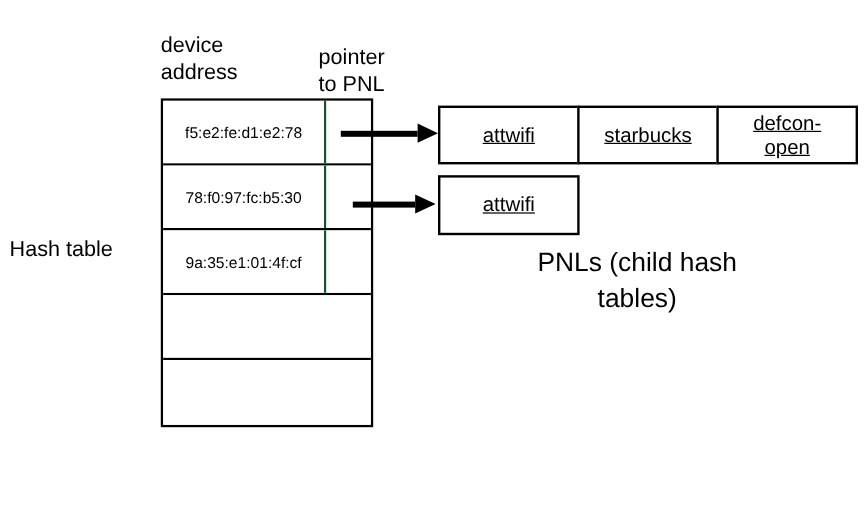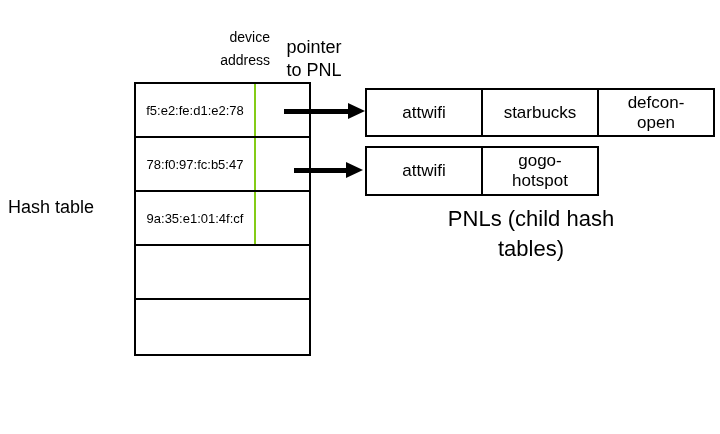--- a/index.html
+++ b/index.html
@@ -25,27 +25,27 @@
     left: 8px;
     top: 194px;
     font-size: 18px;
     line-height: 26px;
   }
 
   .addr-header {
     left: 134px;
     top: 26px;
     width: 136px;
-    text-align: right;
-    font-size: 14px;
+    text-align: left;
+    font-size: 18px;
     line-height: 23px;
   }
 
   .ptr-header {
-    left: 273px;
+    left: 252px;
     top: 36px;
     width: 82px;
     text-align: center;
     font-size: 18px;
     line-height: 23px;
   }
 
   .pnl-label {
     left: 420px;
     top: 204px;
@@ -64,22 +64,22 @@
     background: #ffffff;
   }
 
   .hash-row {
     display: flex;
     height: 54px;
   }
   .hash-row:not(:last-child) { border-bottom: 2px solid #000000; }
 
   .addr-cell {
-    width: 120px;
-    border-right: 2px solid #84cc16;
+    width: 136px;
+    border-right: 2px solid #14532d;
     display: flex;
     align-items: center;
     justify-content: center;
     font-size: 13px;
     background: #ffffff;
   }
 
   .ptr-cell { flex: 1; background: #ffffff; }
 
   .arrow {
@@ -101,20 +101,21 @@
     display: inline-block;
   }
   .arrow-1 { left: 284px; top: 103px; }
   .arrow-1 .arrow-line { width: 64px; }
   .arrow-2 { left: 294px; top: 162px; }
   .arrow-2 .arrow-line { width: 52px; }
 
   .pnl-row {
     position: absolute;
     display: flex;
+    text-decoration: underline;
   }
   .pnl-row-1 { left: 365px; top: 88px; }
   .pnl-row-2 { left: 365px; top: 146px; }
 
   .pnl-cell {
     width: 118px;
     height: 49px;
     border: 2px solid #000000;
     margin-left: -2px;
     display: flex;
@@ -141,21 +142,21 @@
 
   <div class="label ptr-header">pointer
 to PNL</div>
 
   <div class="hash-table">
       <div class="hash-row">
         <div class="addr-cell">f5:e2:fe:d1:e2:78</div>
         <div class="ptr-cell"></div>
       </div>
       <div class="hash-row">
-        <div class="addr-cell">78:f0:97:fc:b5:47</div>
+        <div class="addr-cell">78:f0:97:fc:b5:30</div>
         <div class="ptr-cell"></div>
       </div>
       <div class="hash-row">
         <div class="addr-cell">9a:35:e1:01:4f:cf</div>
         <div class="ptr-cell"></div>
       </div>
       <div class="hash-row">
         <div class="ptr-cell"></div>
       </div>
       <div class="hash-row">
@@ -174,20 +175,18 @@
   </div>
 
   <div class="pnl-row pnl-row-1">
       <div class="pnl-cell">attwifi</div>
       <div class="pnl-cell">starbucks</div>
       <div class="pnl-cell">defcon-
 open</div>
     </div>
   <div class="pnl-row pnl-row-2">
       <div class="pnl-cell">attwifi</div>
-      <div class="pnl-cell">gogo-
-hotspot</div>
     </div>
 
   <div class="label pnl-label">PNLs (child hash
 tables)</div>
 
 </div>
 
 </body></html>

